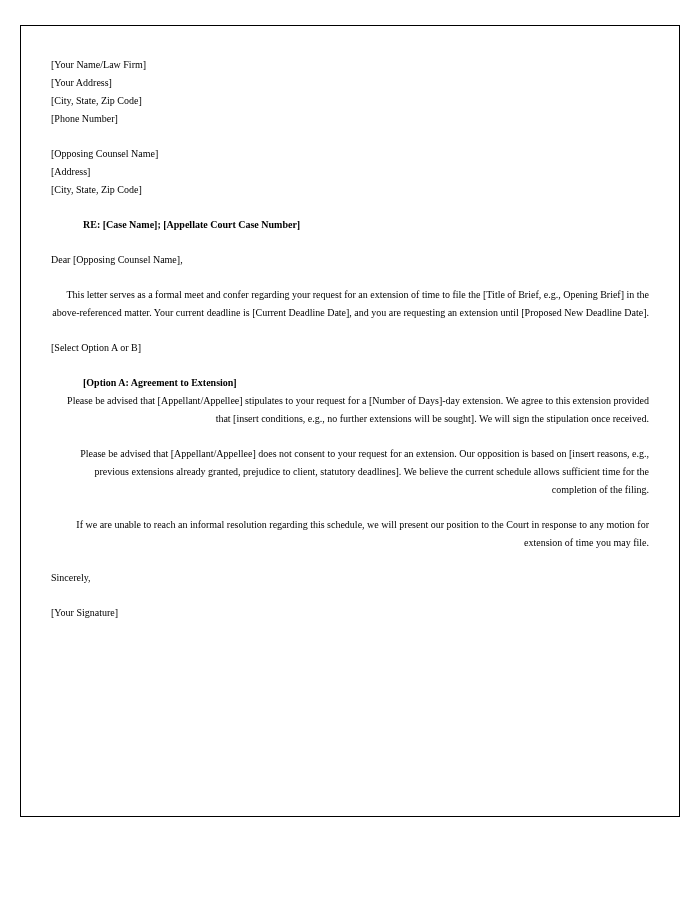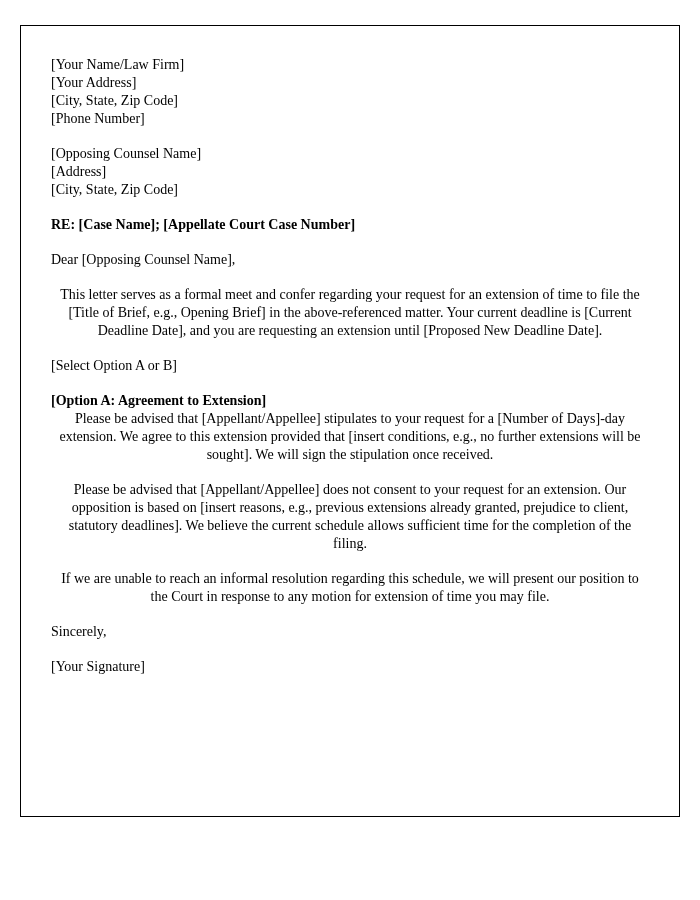--- a/index.html
+++ b/index.html
@@ -21,28 +21,29 @@
     margin: 25px 20px 0 20px;
     border: 1px solid #000000;
     padding: 30px 30px 20px 30px;
     background: #ffffff;
     overflow: hidden;
   }
   .block {
     margin: 0 0 17px 0;
   }
   .line, .para {
-    font-size: 14px;
+    font-size: 10px;
     line-height: 18px;
   }
   .para {
-    text-align: center;
+    text-align: right;
   }
   .bold {
     font-weight: bold;
+    margin-left: 32px;
   }
 </style>
 </head>
 <body>
 
 <div class="page">
 
   <div class="block">
     <div class="line">[Your Name/Law Firm]</div>
     <div class="line">[Your Address]</div>

